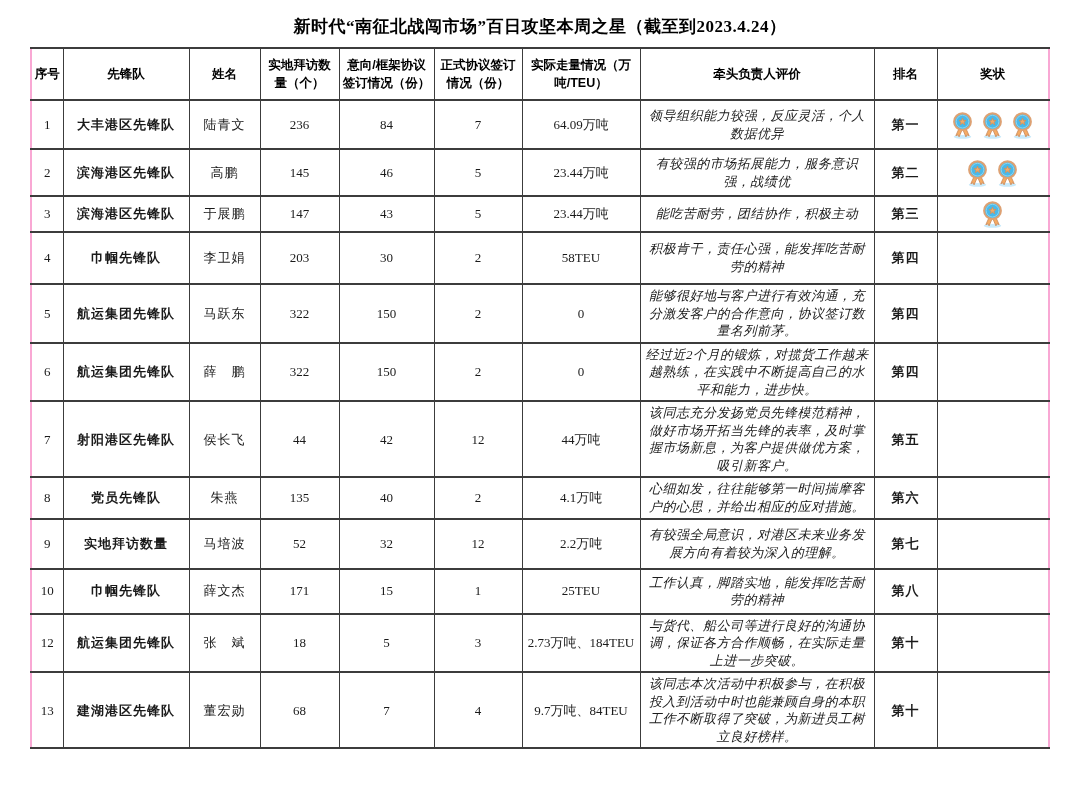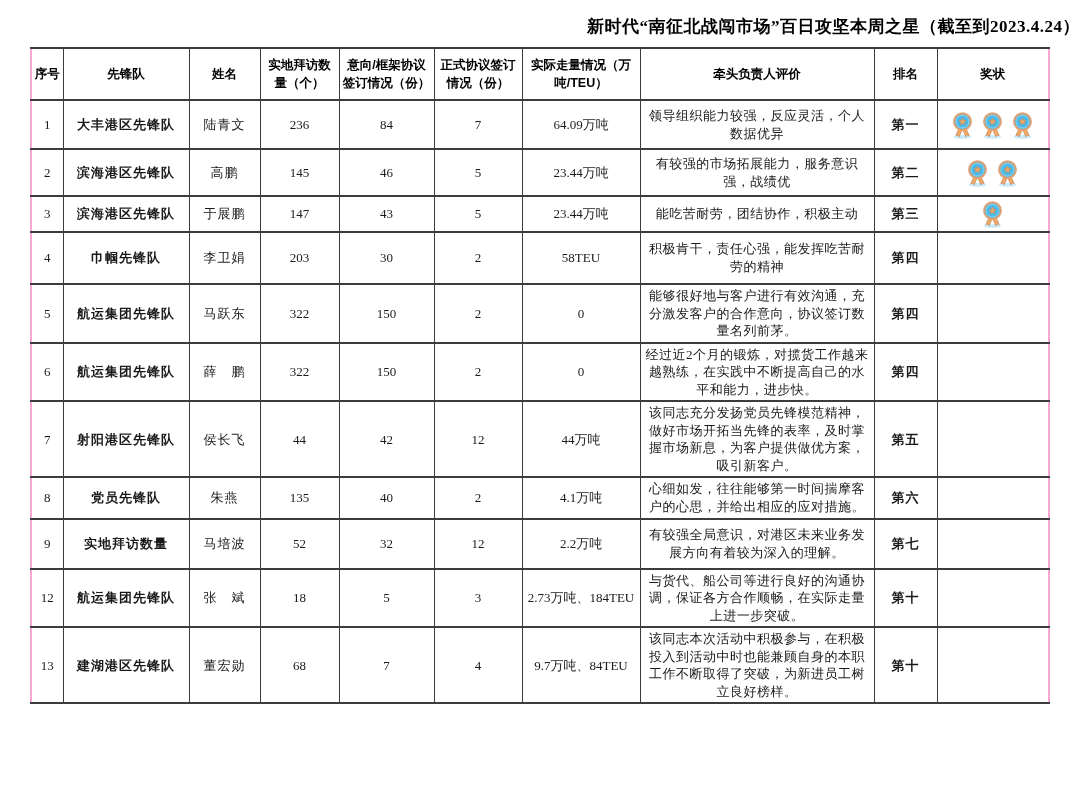--- a/index.html
+++ b/index.html
@@ -11,21 +11,21 @@
     color: #1a1a1a;
   }
   .page {
     width: 1080px;
     height: 793px;
     background: #fff;
     box-sizing: border-box;
     overflow: hidden;
   }
   .doc-title {
-    text-align: right;
+    text-align: center;
     font-weight: bold;
     font-size: 17px;
     letter-spacing: 0.5px;
     padding: 15px 0 9px 0;
     color: #000;
   }
   table.report {
     border-collapse: collapse;
     table-layout: fixed;
     width: 1018px;
@@ -60,20 +60,21 @@
   }
   td.team-cell { letter-spacing: 1px; font-size: 12.5px; font-weight: bold; }
   td.name-cell { letter-spacing: 1px; font-size: 12.5px; }
   td.num-cell  { font-size: 13.5px; }
   td.eval-cell {
     text-align: left;
     font-size: 12.5px;
     padding: 3px 8px;
     line-height: 1.5;
     letter-spacing: 0.5px;
+    font-style: italic;
   }
   td.rank-cell {
     font-weight: 700;
     font-size: 14px;
     letter-spacing: 1px;
   }
   td.award-cell { vertical-align: middle; }
   .medal-wrap {
     display: flex;
     justify-content: center;
@@ -275,20 +276,32 @@
           <td class="team-cell">实地拜访数量</td>
           <td class="name-cell">马培波</td>
           <td class="num-cell">52</td>
           <td class="num-cell">32</td>
           <td class="num-cell">12</td>
           <td class="num-cell">2.2万吨</td>
           <td class="eval-cell">有较强全局意识，对港区未来业务发展方向有着较为深入的理解。</td>
           <td class="rank-cell">第七</td>
           <td class="award-cell"></td>
         </tr>
+        <tr style="height: 45px;">
+          <td class="num-cell">10</td>
+          <td class="team-cell">巾帼先锋队</td>
+          <td class="name-cell">薛文杰</td>
+          <td class="num-cell">171</td>
+          <td class="num-cell">15</td>
+          <td class="num-cell">1</td>
+          <td class="num-cell">25TEU</td>
+          <td class="eval-cell">工作认真，脚踏实地，能发挥吃苦耐劳的精神</td>
+          <td class="rank-cell">第八</td>
+          <td class="award-cell"></td>
+        </tr>
         <tr style="height: 55px;">
           <td class="num-cell">12</td>
           <td class="team-cell">航运集团先锋队</td>
           <td class="name-cell">张　斌</td>
           <td class="num-cell">18</td>
           <td class="num-cell">5</td>
           <td class="num-cell">3</td>
           <td class="num-cell">2.73万吨、184TEU</td>
           <td class="eval-cell">与货代、船公司等进行良好的沟通协调，保证各方合作顺畅，在实际走量上进一步突破。</td>
           <td class="rank-cell">第十</td>

